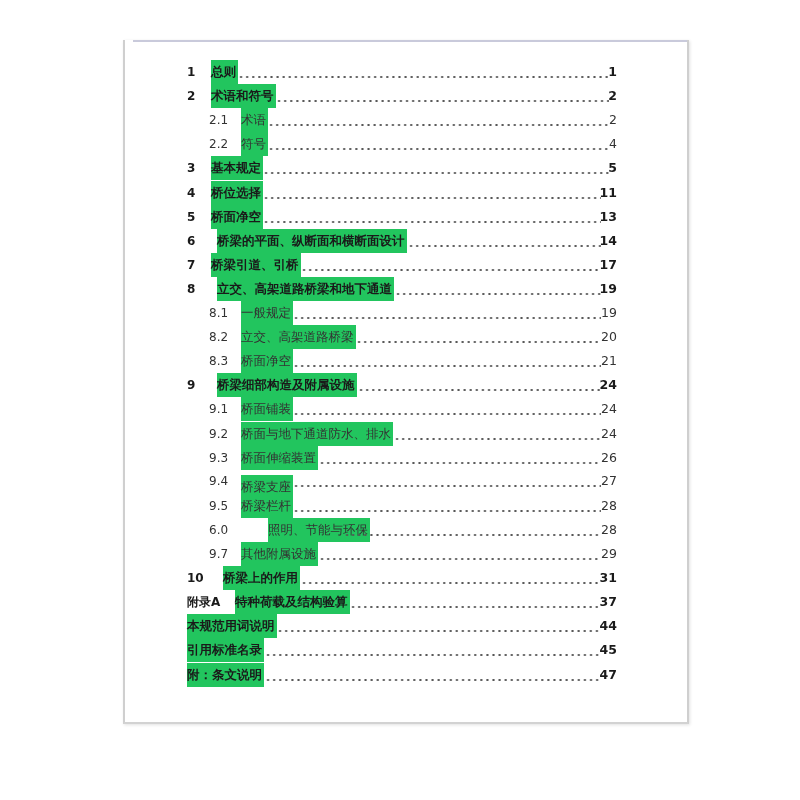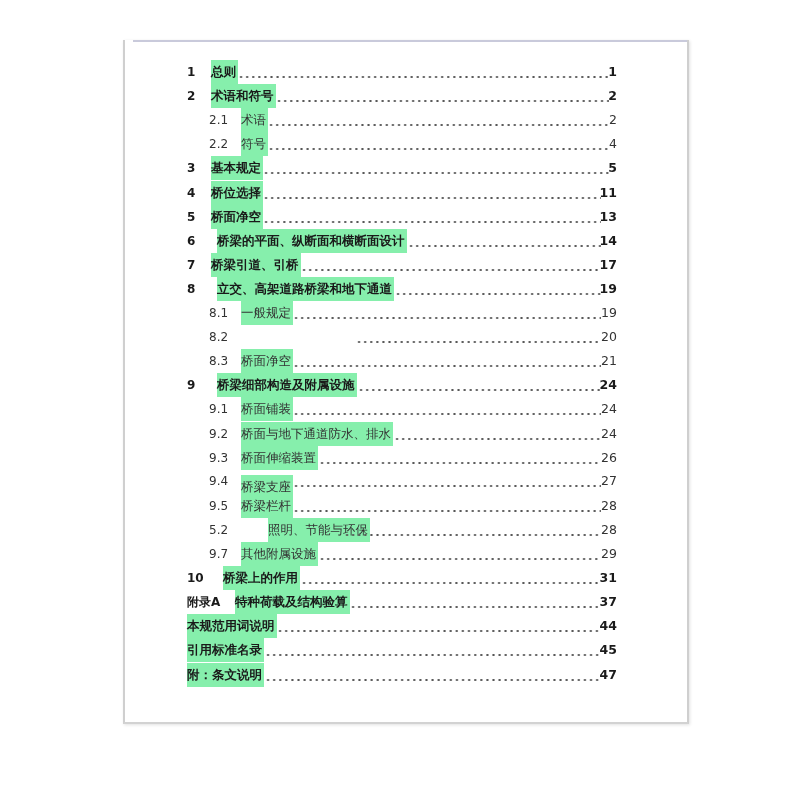--- a/index.html
+++ b/index.html
@@ -6,21 +6,21 @@
   body { width:800px; height:800px; position:relative; overflow:hidden;
          font-family:"DejaVu Sans", "Liberation Sans", sans-serif; color:#1a1a1a; }
   .page { position:absolute; left:123px; top:40px; width:562px; height:682px;
           background:#fff; border-left:2px solid #cfcfcf; border-right:2px solid #cfcfcf;
           border-bottom:2px solid #d2d2d2; box-shadow:1px 1px 3px rgba(0,0,0,0.12); }
   .page-topline { position:absolute; left:8px; right:0; top:0; height:2px; background:#c9cadb; }
   .toc { position:absolute; left:0; top:20px; width:100%; }
   .row { position:absolute; left:0; right:0; height:24px; display:flex; align-items:center;
          font-size:12.5px; line-height:24px; }
   .num { position:absolute; font-size:12px; }
-  .title { position:absolute; white-space:nowrap; background:#86efac; padding-right:2px; }
+  .title { position:absolute; white-space:nowrap; background:#22c55e; padding-right:2px; }
   .dots { position:absolute; right:64px; height:24px; overflow:hidden;
           background-image:radial-gradient(circle, #555 0.9px, transparent 1.2px);
           background-size:6.1px 4px; background-repeat:repeat-x; background-position:0 15px; }
   .page-no { position:absolute; right:70px; text-align:right; font-size:12.5px; }
   .b { font-weight:bold; }
   .sub { color:#333; }
 </style>
 </head>
 <body>
 
@@ -88,20 +88,21 @@
         <span class="page-no b" style="right: 70px;">19</span>
       </div>
       <div class="row" style="top: 241px;">
         <span class="num sub" style="left: 84px;">8.1</span>
         <span class="title sub" style="left: 116px;">一般规定</span>
         <span class="dots" style="left: 168.4px; right: 86px;"></span>
         <span class="page-no sub" style="right: 70px;">19</span>
       </div>
       <div class="row" style="top: 265.1px;">
         <span class="num sub" style="left: 84px;">8.2</span>
+        <span class="title sub" style="left: 116px;">立交、高架道路桥梁</span>
         <span class="dots" style="left: 231.4px; right: 86px;"></span>
         <span class="page-no sub" style="right: 70px;">20</span>
       </div>
       <div class="row" style="top: 289.2px;">
         <span class="num sub" style="left: 84px;">8.3</span>
         <span class="title sub" style="left: 116px;">桥面净空</span>
         <span class="dots" style="left: 168.4px; right: 86px;"></span>
         <span class="page-no sub" style="right: 70px;">21</span>
       </div>
       <div class="row" style="top: 313.3px;">
@@ -134,21 +135,21 @@
         <span class="dots" style="left: 168.4px; right: 86px;"></span>
         <span class="page-no sub" style="right: 70px;">27</span>
       </div>
       <div class="row" style="top: 433.8px;">
         <span class="num sub" style="left: 84px;">9.5</span>
         <span class="title sub" style="left: 116px;">桥梁栏杆</span>
         <span class="dots" style="left: 168.4px; right: 86px;"></span>
         <span class="page-no sub" style="right: 70px;">28</span>
       </div>
       <div class="row" style="top: 457.9px;">
-        <span class="num sub" style="left: 84px;">5.2</span>
+        <span class="num sub" style="left: 84px;">6.0</span>
         <span class="title sub" style="left: 116px; margin-left: 27px;">照明、节能与环保</span>
         <span class="dots" style="left: 218.8px; right: 86px;"></span>
         <span class="page-no sub" style="right: 70px;">28</span>
       </div>
       <div class="row" style="top: 482px;">
         <span class="num sub" style="left: 84px;">9.7</span>
         <span class="title sub" style="left: 116px;">其他附属设施</span>
         <span class="dots" style="left: 193.6px; right: 86px;"></span>
         <span class="page-no sub" style="right: 70px;">29</span>
       </div>

